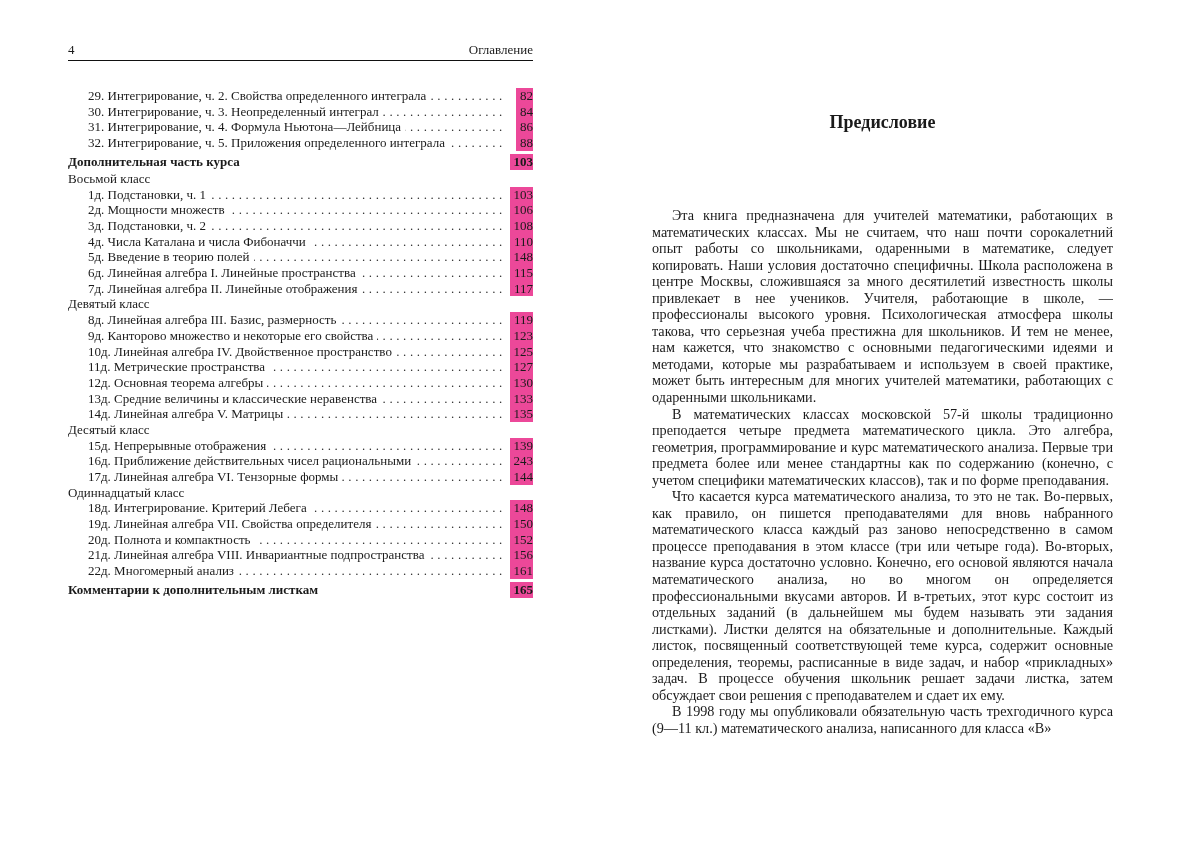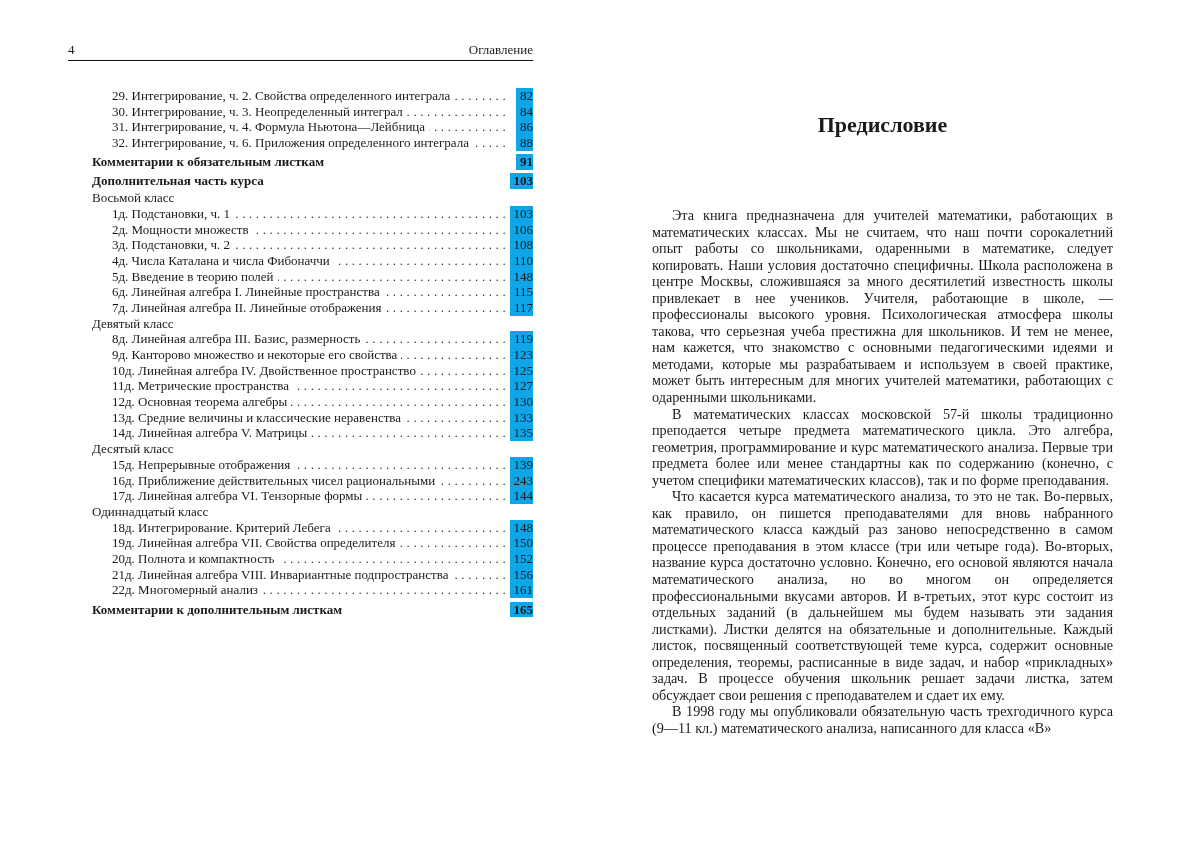--- a/index.html
+++ b/index.html
@@ -16,38 +16,38 @@
     position: absolute; top: 42px; left: 0; right: 0; height: 18px;
     border-bottom: 1.6px solid #111;
     font-size: 13px; line-height: 16px;
     font-family: "Liberation Serif", "DejaVu Serif", serif;
   }
   .running-head .pno { position: absolute; left: 0; top: 0; }
   .running-head .rtitle { position: absolute; right: 0; top: 0; margin-left: 28px; }
 
   .toc { position: absolute; top: 88px; left: 0; right: 0;
     font-family: "Liberation Serif", "DejaVu Serif", serif;
-    font-size: 13px; margin-left: 24px; }
+    font-size: 13px; }
   .toc-line { position: relative; height: 15.7px; line-height: 15.7px; white-space: nowrap; }
   .toc-line.indent { padding-left: 20px; }
   .toc-line.bold { font-weight: bold; margin-top: 3.5px; margin-bottom: 1px; }
   .toc-line.group { }
   .toc-line .title { background: #fff; padding-right: 4px; position: relative; z-index: 1; }
   .toc-line .dots {
     position: absolute; left: 20px; right: 28px; top: 0;
     overflow: hidden; letter-spacing: 3.6px; color: #333; z-index: 0;
   }
   .toc-line .pg {
-    position: absolute; right: 0; top: 0; background: #0ea5e9; padding-left: 4px; z-index: 1;
+    position: absolute; right: 0; top: 0; background: #ec4899; padding-left: 4px; z-index: 1;
   }
 
   .chapter-title {
     position: absolute; top: 112px; left: 0; right: 0; text-align: center;
     font-family: "Liberation Serif", "DejaVu Serif", serif;
-    font-weight: bold; font-size: 22px;
+    font-weight: bold; font-size: 18px;
   }
   .body-text {
     position: absolute; top: 207px; left: 0; right: 0;
     font-family: "Liberation Serif", "DejaVu Serif", serif;
     font-size: 14.2px; line-height: 16.55px;
     text-align: justify; hyphens: auto;
   }
   .body-text p { margin: 0; text-indent: 20px; }
 </style>
 </head>
@@ -55,22 +55,21 @@
 
 <div class="page page-left">
   <div class="running-head">
     <span class="pno">4</span>
     <span class="rtitle">Оглавление</span>
   </div>
   <div class="toc" id="toc">
       <div class="toc-line indent"><span class="title">29. Интегрирование, ч. 2. Свойства определенного интеграла</span><span class="dots">........................................................................................................................................................................................................</span><span class="pg">82</span></div>
       <div class="toc-line indent"><span class="title">30. Интегрирование, ч. 3. Неопределенный интеграл</span><span class="dots">........................................................................................................................................................................................................</span><span class="pg">84</span></div>
       <div class="toc-line indent"><span class="title">31. Интегрирование, ч. 4. Формула Ньютона—Лейбница</span><span class="dots">........................................................................................................................................................................................................</span><span class="pg">86</span></div>
-      <div class="toc-line indent"><span class="title">32. Интегрирование, ч. 6. Приложения определенного интеграла</span><span class="dots">........................................................................................................................................................................................................</span><span class="pg">88</span></div>
-      <div class="toc-line bold"><span class="title">Комментарии к обязательным листкам</span><span class="pg">91</span></div>
+      <div class="toc-line indent"><span class="title">32. Интегрирование, ч. 5. Приложения определенного интеграла</span><span class="dots">........................................................................................................................................................................................................</span><span class="pg">88</span></div>
       <div class="toc-line bold"><span class="title">Дополнительная часть курса</span><span class="pg">103</span></div>
       <div class="toc-line group"><span class="title">Восьмой класс</span></div>
       <div class="toc-line indent"><span class="title">1д. Подстановки, ч. 1</span><span class="dots">........................................................................................................................................................................................................</span><span class="pg">103</span></div>
       <div class="toc-line indent"><span class="title">2д. Мощности множеств</span><span class="dots">........................................................................................................................................................................................................</span><span class="pg">106</span></div>
       <div class="toc-line indent"><span class="title">3д. Подстановки, ч. 2</span><span class="dots">........................................................................................................................................................................................................</span><span class="pg">108</span></div>
       <div class="toc-line indent"><span class="title">4д. Числа Каталана и числа Фибоначчи</span><span class="dots">........................................................................................................................................................................................................</span><span class="pg">110</span></div>
       <div class="toc-line indent"><span class="title">5д. Введение в теорию полей</span><span class="dots">........................................................................................................................................................................................................</span><span class="pg">148</span></div>
       <div class="toc-line indent"><span class="title">6д. Линейная алгебра I. Линейные пространства</span><span class="dots">........................................................................................................................................................................................................</span><span class="pg">115</span></div>
       <div class="toc-line indent"><span class="title">7д. Линейная алгебра II. Линейные отображения</span><span class="dots">........................................................................................................................................................................................................</span><span class="pg">117</span></div>
       <div class="toc-line group"><span class="title">Девятый класс</span></div>

